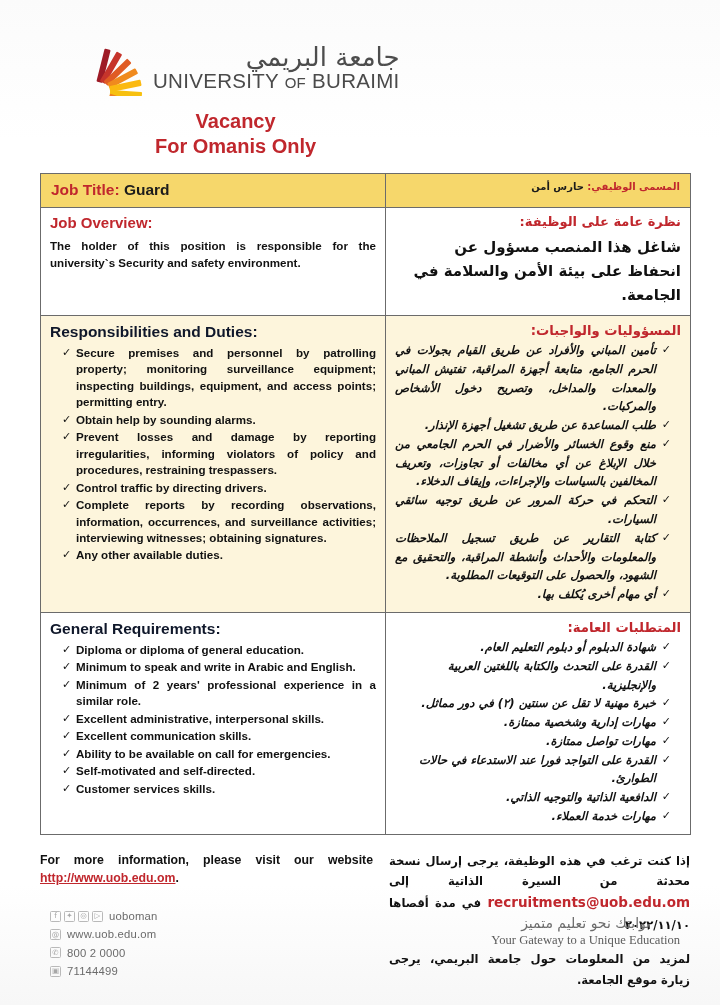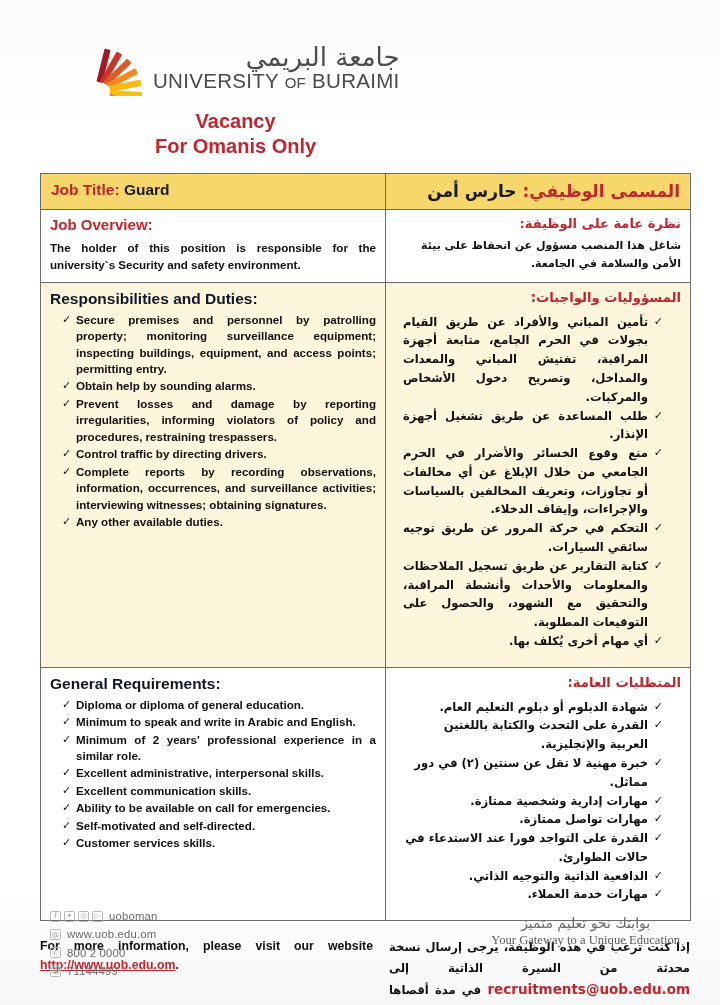--- a/index.html
+++ b/index.html
@@ -86,42 +86,42 @@
     vertical-align: top;
     padding: 6px 9px 8px 9px;
   }
   .col-en { width: 345px; }
   .col-ar { width: 305px; }
 
   .row-title td { background: #f6d76b; padding: 7px 10px 8px 10px; }
   .jt-en { font-size: 15.5px; font-weight: bold; color: #1b1b1b; }
   .jt-en .lbl { color: #c0272d; }
   .jt-ar {
-    font-size: 17px; font-weight: bold; color: #1b1b1b;
+    font-size: 10px; font-weight: bold; color: #1b1b1b;
     direction: rtl; text-align: right;
     font-family: "DejaVu Sans", sans-serif;
   }
   .jt-ar .lbl { color: #c0272d; }
 
   .row-overview td { background: #ffffff; }
   .ov-h {
     color: #c0272d; font-size: 15px; font-weight: bold;
     margin-bottom: 7px;
   }
   .ov-b {
     font-size: 11.6px; font-weight: bold; color: #111;
     text-align: justify; line-height: 1.45;
   }
   .ov-h-ar {
     color: #c0272d; font-size: 13px; font-weight: bold;
     direction: rtl; text-align: right; margin-bottom: 6px;
     font-family: "DejaVu Sans", sans-serif;
   }
   .ov-b-ar {
-    font-size: 11px; font-weight: bold; color: #111;
+    font-size: 15px; font-weight: bold; color: #111;
     direction: rtl; text-align: right; line-height: 1.6;
     font-family: "DejaVu Sans", sans-serif;
     margin-left: 10px;
   }
 
   .row-resp td { background: #fdf5dc; }
   .row-req td { background: #ffffff; }
 
   .sec-h {
     color: #0f172a; font-size: 15.5px; font-weight: bold;
@@ -142,21 +142,21 @@
     padding-left: 14px;
     margin-bottom: 1px;
   }
   ul.cl li::before {
     content: "\2713";
     position: absolute; left: 0; top: 0;
     font-weight: normal; font-size: 11px; color: #111;
   }
   ul.cl li:last-child { text-align: left; }
 
-  ul.cl-ar { list-style: none; margin: 8px; padding: 0 10px 0 0; direction: rtl; }
+  ul.cl-ar { list-style: none; margin: 0; padding: 0 10px 0 0; direction: rtl; font-style: italic; }
   ul.cl-ar li {
     position: relative;
     font-size: 11.6px; font-weight: bold; color: #111;
     text-align: justify;
     line-height: 1.62;
     padding-right: 15px;
     font-family: "DejaVu Sans", sans-serif;
   }
   ul.cl-ar li::before {
     content: "\2713";

